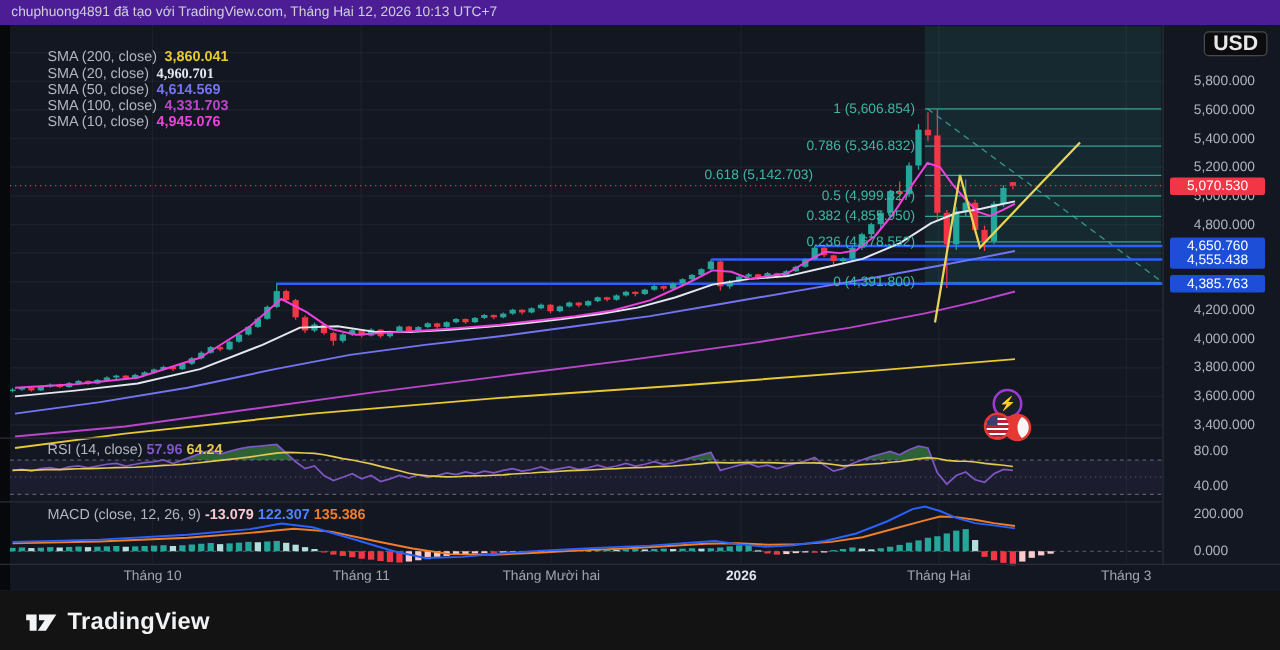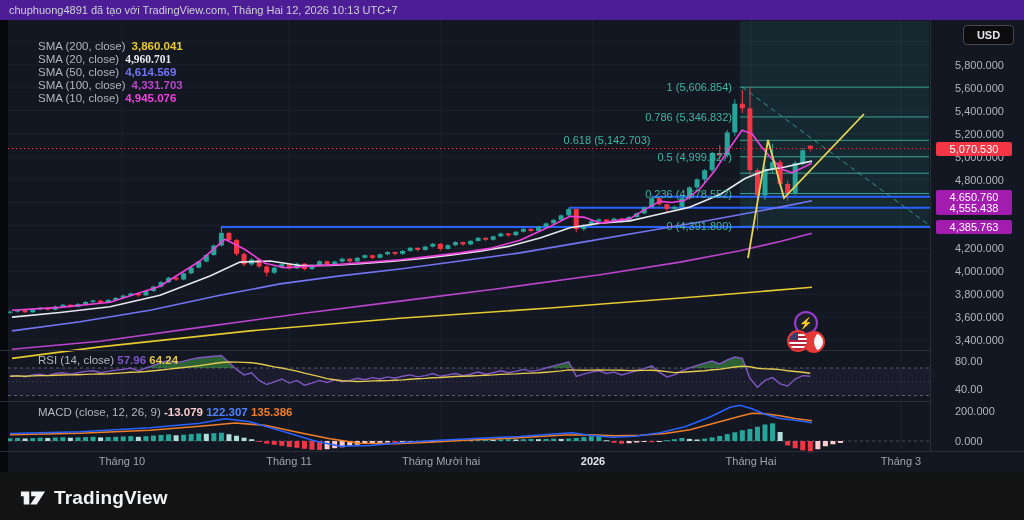--- a/index.html
+++ b/index.html
@@ -16,23 +16,23 @@
   .smarow{position:absolute;left:38px;font-size:11.5px;color:#b2b5be;white-space:nowrap;}
   .smarow b{font-weight:bold;margin-left:6px;}
   .paneleg{position:absolute;left:38px;font-size:11.5px;color:#b2b5be;white-space:nowrap;}
   .axis-label{position:absolute;left:955px;color:#b2b5be;font-size:11px;transform:translateY(-50%);}
   .fib-label{position:absolute;color:#3eb7a4;font-size:11px;transform:translateY(-50%);text-align:right;width:250px;}
   .time-label{position:absolute;top:455px;color:#9fa4af;font-size:11px;transform:translateX(-50%);}
   .time-label.bold{color:#e0e3eb;font-weight:bold;}
   .tag{position:absolute;left:936px;width:76px;height:14px;border-radius:2px;color:#fff;
        font-size:11px;line-height:14px;text-align:center;}
   .tag.red{background:#f23645;}
-  .tag.blue{background:#a21caf;}
+  .tag.blue{background:#1d4ed8;}
   .usd-btn{position:absolute;left:963px;top:25px;width:49px;height:18px;background:#0c0c0e;
-           border:1px solid #47494f;border-radius:4px;color:#e8e8e8;font-size:11px;font-weight:bold;
+           border:1px solid #47494f;border-radius:4px;color:#e8e8e8;font-size:17px;font-weight:bold;
            text-align:center;line-height:18px;}
   .badge-bolt{position:absolute;left:794px;top:311px;width:20px;height:20px;border-radius:50%;
               background:#1b1f2b;border:2px solid #9c3bd1;color:#b55ce0;font-size:11px;
               text-align:center;line-height:20px;}
   .flag{position:absolute;width:18px;height:18px;border-radius:50%;border:2px solid #e53935;overflow:hidden;}
   .flag.right{left:803px;top:331px;background:#e53935;z-index:1;}
   .flag.right .crescent{position:absolute;left:9px;top:-2px;width:20px;height:22px;border-radius:50%;background:#f4f6f8;}
   .flag.left{left:787px;top:330px;z-index:2;
      background:repeating-linear-gradient(#b22234 0 2px,#fff 2px 4px);}
   .flag.left .canton{position:absolute;left:0;top:0;width:9px;height:8px;background:#3c3b6e;}
@@ -495,20 +495,21 @@
     <div class="axis-label" style="top: 317.12px;">3,600.000</div>
     <div class="axis-label" style="top: 340.04px;">3,400.000</div>
     <div class="axis-label" style="top: 361.125px;">80.00</div>
     <div class="axis-label" style="top: 388.625px;">40.00</div>
     <div class="axis-label" style="top: 411px;">200.000</div>
     <div class="axis-label" style="top: 441px;">0.000</div>
     <div class="fib-label" style="left: 482px; top: 87.1345px;">1 (5,606.854)</div>
     <div class="fib-label" style="left: 482px; top: 116.933px;">0.786 (5,346.832)</div>
     <div class="fib-label" style="left: 482px; top: 140.326px; text-align: center;">0.618 (5,142.703)</div>
     <div class="fib-label" style="left: 482px; top: 156.757px;">0.5 (4,999.327)</div>
+    <div class="fib-label" style="left: 482px; top: 173.188px;">0.382 (4,855.950)</div>
     <div class="fib-label" style="left: 482px; top: 193.518px;">0.236 (4,678.552)</div>
     <div class="fib-label" style="left: 482px; top: 226.38px;">0 (4,391.800)</div>
     <div class="time-label" style="left: 122px;">Tháng 10</div>
     <div class="time-label" style="left: 289px;">Tháng 11</div>
     <div class="time-label" style="left: 441px;">Tháng Mười hai</div>
     <div class="time-label bold" style="left: 593px;">2026</div>
     <div class="time-label" style="left: 751px;">Tháng Hai</div>
     <div class="time-label" style="left: 901px;">Tháng 3</div>
     <div class="tag blue" style="top: 189.703px;">4,650.760</div>
     <div class="tag blue" style="top: 200.627px;">4,555.438</div>

